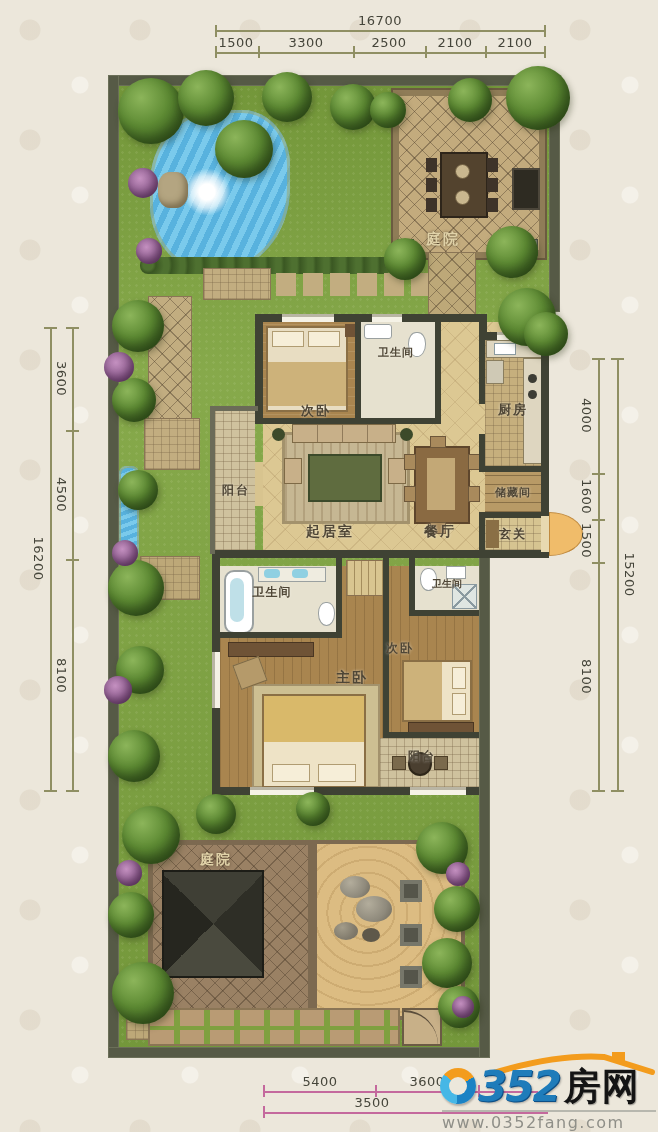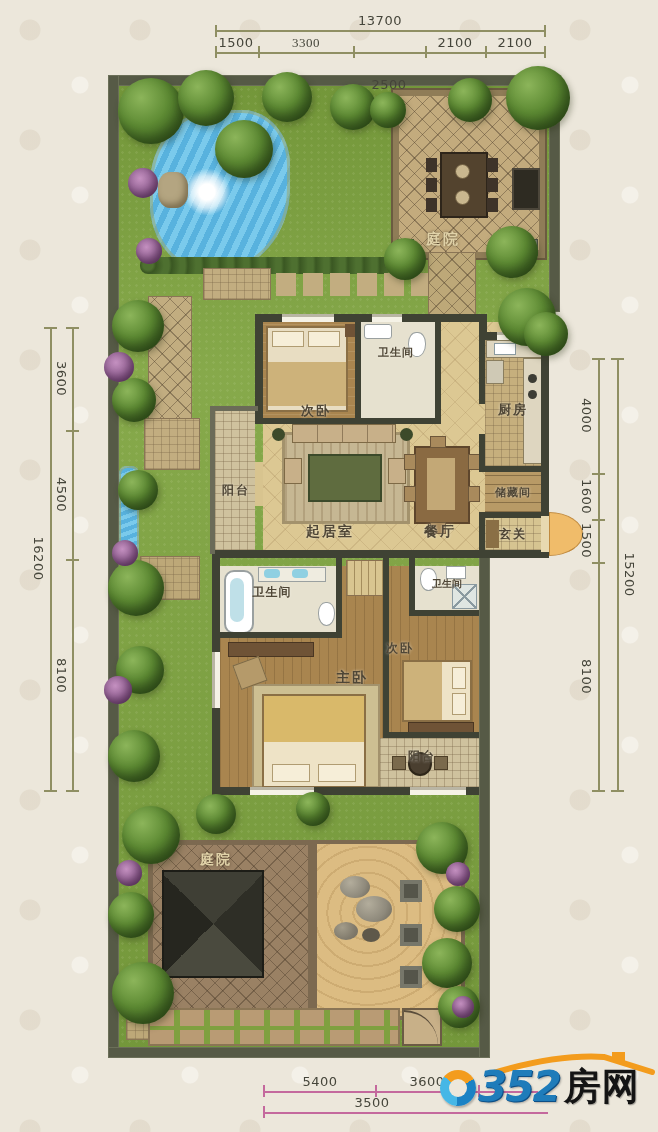--- a/index.html
+++ b/index.html
@@ -37,21 +37,21 @@
   .rlabel{position:absolute;z-index:30;color:#4f4636;letter-spacing:2px;font-weight:bold;
     transform:translate(-50%,-50%);white-space:nowrap;text-shadow:0 0 3px rgba(255,255,250,.55);}
   .light{color:#e0d2a8;text-shadow:0 0 3px rgba(40,30,15,.6);}
   .grid8{background-image:repeating-linear-gradient(0deg, rgba(120,100,70,.35) 0 1px, transparent 1px 8px),repeating-linear-gradient(90deg, rgba(120,100,70,.35) 0 1px, transparent 1px 8px);}
   .lattice{background-image:repeating-linear-gradient(45deg, rgba(70,55,38,.4) 0 1px, transparent 1px 11px),repeating-linear-gradient(-45deg, rgba(70,55,38,.4) 0 1px, transparent 1px 11px);}
   .wood{background:#a9854f;background-image:repeating-linear-gradient(0deg, rgba(255,240,210,.12) 0 1px, transparent 1px 9px);}
   .pale{background:#e6e1cf;}
   .pagecover{position:absolute;background:#ece7db;z-index:40;}
   
   .logo{position:absolute;left:440px;top:1054px;width:218px;height:78px;z-index:60;}
-  .logo-row{position:absolute;left:0;top:14px;display:flex;align-items:flex-end;}
+  .logo-row{position:absolute;left:0;top:14px;display:flex;align-items:flex-start;}
   .zero{width:36px;height:36px;border-radius:50%;position:relative;
     background:conic-gradient(from -50deg, #f39c1d 0 110deg, #1b82c4 110deg 235deg, #46b7e6 235deg 360deg);
     box-shadow:1px 2px 2px rgba(0,0,0,.25);}
   .zero-hole{position:absolute;left:9px;top:9px;width:18px;height:18px;border-radius:50%;background:#ece7db;}
   .n352{font-size:42px;line-height:38px;font-weight:800;font-style:italic;color:#1f7cba;
     text-shadow:1px 1px 0 #0d4f86, 2px 2px 2px rgba(0,0,0,.25);letter-spacing:-2px;margin-left:2px;}
   .cn{font-size:37px;line-height:38px;font-weight:800;color:#141414;margin-left:4px;letter-spacing:1px;
     text-shadow:1px 1px 1px rgba(0,0,0,.3);}
   .url{position:absolute;left:2px;top:56px;width:214px;font-size:16px;color:#8f8f88;letter-spacing:1.5px;
     border-top:2px solid #b7b7ae;padding-top:1px;}
@@ -302,31 +302,31 @@
 <div class="rlabel" style="left:272px;top:592px;font-size:12px;letter-spacing:1px;">卫生间</div>
 <div class="rlabel" style="left:447px;top:584px;font-size:10px;letter-spacing:0;">卫生间</div>
 <div class="rlabel" style="left:352px;top:678px;font-size:14px;">主卧</div>
 <div class="rlabel" style="left:400px;top:648px;font-size:12px;">次卧</div>
 <div class="rlabel" style="left:422px;top:756px;font-size:12px;">阳台</div>
 <div class="rlabel light" style="left:216px;top:860px;font-size:14px;">庭院</div>
 
 <div class="hl" style="left:215px;top:30px;width:330px;"></div>
 <div class="tkv" style="left:215px;top:25px;"></div>
 <div class="tkv" style="left:544px;top:25px;"></div>
-<div class="dtx" style="left:348px;top:13px;">13700</div>
+<div class="dtx" style="left:348px;top:13px;">16700</div>
 <div class="hl" style="left:215px;top:52px;width:330px;"></div>
 <div class="tkv" style="left:215px;top:46px;"></div>
 <div class="tkv" style="left:258px;top:46px;"></div>
 <div class="tkv" style="left:353px;top:46px;"></div>
 <div class="tkv" style="left:425px;top:46px;"></div>
 <div class="tkv" style="left:485px;top:46px;"></div>
 <div class="tkv" style="left:544px;top:46px;"></div>
 <div class="dtx" style="left:204px;top:35px;">1500</div>
-<div class="dtx" style="left:274px;top:35px;font-family:Liberation Serif, serif;">3300</div>
-<div class="dtx" style="left:357px;top:35px;margin-top:42px;">2500</div>
+<div class="dtx" style="left:274px;top:35px;">3300</div>
+<div class="dtx" style="left:357px;top:35px;">2500</div>
 <div class="dtx" style="left:423px;top:35px;">2100</div>
 <div class="dtx" style="left:483px;top:35px;">2100</div>
 
 <div class="vl" style="left:50px;top:327px;height:465px;"></div>
 <div class="tkh" style="left:44px;top:327px;"></div>
 <div class="tkh" style="left:44px;top:790px;"></div>
 <div class="vdim" style="left:15px;top:551px;">16200</div>
 <div class="vl" style="left:72px;top:327px;height:465px;"></div>
 <div class="tkh" style="left:66px;top:327px;"></div>
 <div class="tkh" style="left:66px;top:430px;"></div>
@@ -366,13 +366,14 @@
     <path d="M4 22 Q70 2 118 5 L166 20" fill="none" stroke="#f39c1d" stroke-width="6" stroke-linecap="round"></path>
     <rect x="126" y="0" width="13" height="10" fill="#f39c1d"></rect>
   </svg>
   <div class="logo-row">
     <div class="zero">
         <div class="zero-hole"></div>
       </div>
     <span class="n352">352</span>
     <span class="cn">房网</span>
   </div>
+  <div class="url">www.0352fang.com</div>
 </div>
 
 </body></html>

